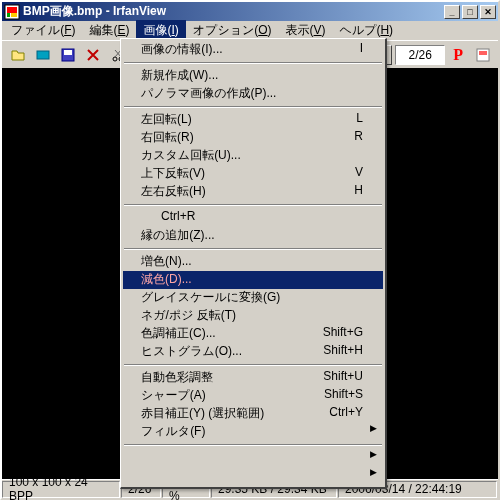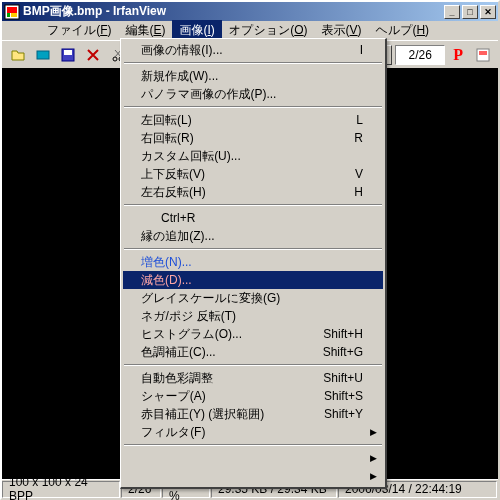--- a/index.html
+++ b/index.html
@@ -3,37 +3,37 @@
 <meta charset="utf-8">
 <style>
 * { margin: 0; padding: 0; box-sizing: border-box; font-family: "MS UI Gothic", "MS PGothic", sans-serif; font-size: 12px; }
 body { background: #fff; width: 500px; height: 500px; overflow: hidden; }
 .window { width: 500px; height: 500px; border: 2px solid #d4d0c8; border-top-color: #fff; border-left-color: #fff; background: #d4d0c8; display: flex; flex-direction: column; }
 .titlebar { height: 19px; background: linear-gradient(to right, #0a246a, #a6caf0); display: flex; align-items: center; padding: 0 2px; justify-content: space-between; }
 .app-icon { width: 16px; height: 16px; margin-right: 3px; display: inline-flex; }
 .titlebar-text { color: #fff; font-weight: bold; flex: 1; }
 .tb-buttons { display: flex; gap: 2px; }
 .tb-btn { width: 16px; height: 14px; background: #d4d0c8; border: 1px solid #fff; border-right-color: #404040; border-bottom-color: #404040; display: flex; align-items: center; justify-content: center; font-family: Arial; font-size: 9px; font-weight: bold; cursor: default; }
-.menubar { height: 19px; background: #d4d0c8; display: flex; align-items: center; padding-left: 2px; margin-left: 36px; }
+.menubar { height: 19px; background: #d4d0c8; display: flex; align-items: center; padding-left: 2px; }
 .menu-item { padding: 2px 7px; cursor: default; }
 .menu-item.active { background: #0a246a; color: #fff; }
 .menu-item u { text-decoration: underline; }
 .toolbar { height: 28px; background: #d4d0c8; border-top: 1px solid #fff; display: flex; align-items: center; padding: 0 4px; gap: 2px; }
 .tbtn { width: 23px; height: 22px; border: 1px solid #d4d0c8; display: flex; align-items: center; justify-content: center; cursor: default; }
 .toolbar-spacer { flex: 1; }
 .page-input { width: 50px; height: 20px; border: 1px solid #808080; border-right-color: #fff; border-bottom-color: #fff; background: #fff; text-align: center; font-size: 12px; }
 .p-icon { color: #ff0000; font-weight: bold; font-size: 16px; font-family: serif; margin: 0 6px; }
 .arrow-btn { width: 20px; height: 20px; background: #d4d0c8; border: 1px solid #fff; border-right-color: #404040; border-bottom-color: #404040; display: flex; align-items: center; justify-content: center; font-size: 10px; cursor: default; margin: 0 1px; }
 .content { flex: 1; background: #000; position: relative; }
 .statusbar { height: 19px; background: #d4d0c8; border-top: 1px solid #fff; display: flex; align-items: center; }
 .status-cell { border: 1px solid #808080; border-top-color: #808080; border-left-color: #808080; border-right-color: #fff; border-bottom-color: #fff; height: 17px; padding: 1px 6px; display: flex; align-items: center; margin-right: 1px; }
 .dropdown { position: absolute; left: 120px; top: 38px; width: 267px; background: #d4d0c8; border: 1px solid #808080; border-right: 2px solid #404040; border-bottom: 2px solid #404040; border-top-color: #fff; border-left-color: #fff; box-shadow: 2px 2px 3px rgba(0,0,0,0.3); padding: 2px; }
-.dd-item { height: 18px; display: flex; align-items: center; padding: 0 20px 0 18px; cursor: default; position: relative; }
+.dd-item { height: 18px; display: flex; align-items: flex-start; padding: 0 20px 0 18px; cursor: default; position: relative; }
 .dd-item.highlighted { background: #0a246a; color: #fca5a5; }
-.dd-item.disabled { color: #1d4ed8; }
+.dd-item.disabled { color: #000000; }
 .dd-label { flex: 1; }
 .dd-shortcut { margin-left: 20px; }
 .dd-sep { height: 1px; border-top: 1px solid #808080; border-bottom: 1px solid #fff; margin: 3px 1px; }
 .dd-arrow { position: absolute; right: 6px; font-size: 9px; }
 svg { display: block; }
 </style>
 </head>
 <body>
 
 <div class="window">
@@ -161,39 +161,39 @@
       <div class="dd-item highlighted">
         <span class="dd-label">減色(D)...</span>
       </div>
       <div class="dd-item">
         <span class="dd-label">グレイスケールに変換(G)</span>
       </div>
       <div class="dd-item">
         <span class="dd-label">ネガ/ポジ 反転(T)</span>
       </div>
       <div class="dd-item">
+        <span class="dd-label">色調補正(C)...</span>
+        <span class="dd-shortcut">Shift+G</span>
+      </div>
+      <div class="dd-item">
         <span class="dd-label">ヒストグラム(O)...</span>
         <span class="dd-shortcut">Shift+H</span>
       </div>
-      <div class="dd-item">
-        <span class="dd-label">色調補正(C)...</span>
-        <span class="dd-shortcut">Shift+G</span>
-      </div>
       <div class="dd-sep"></div>
       <div class="dd-item">
         <span class="dd-label">自動色彩調整</span>
         <span class="dd-shortcut">Shift+U</span>
       </div>
       <div class="dd-item">
         <span class="dd-label">シャープ(A)</span>
         <span class="dd-shortcut">Shift+S</span>
       </div>
       <div class="dd-item">
         <span class="dd-label">赤目補正(Y) (選択範囲)</span>
-        <span class="dd-shortcut">Shift+Y</span>
+        <span class="dd-shortcut">Ctrl+Y</span>
       </div>
       <div class="dd-item">
         <span class="dd-label">フィルタ(F)</span>
         <span class="dd-arrow">▶</span>
       </div>
       <div class="dd-sep"></div>
       <div class="dd-item">
         <span class="dd-arrow">▶</span>
       </div>
       <div class="dd-item">

